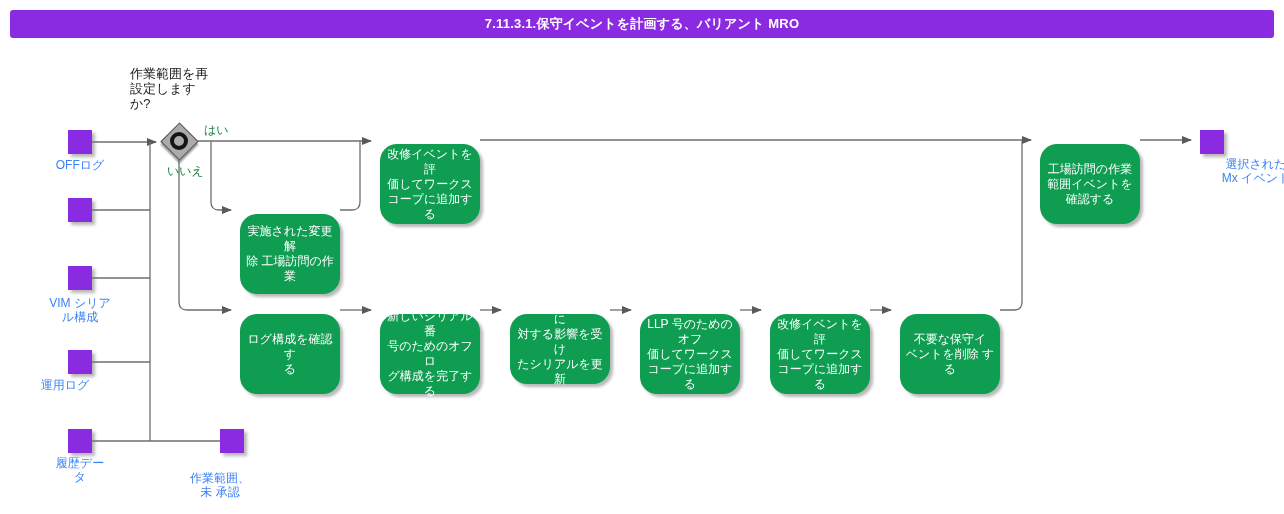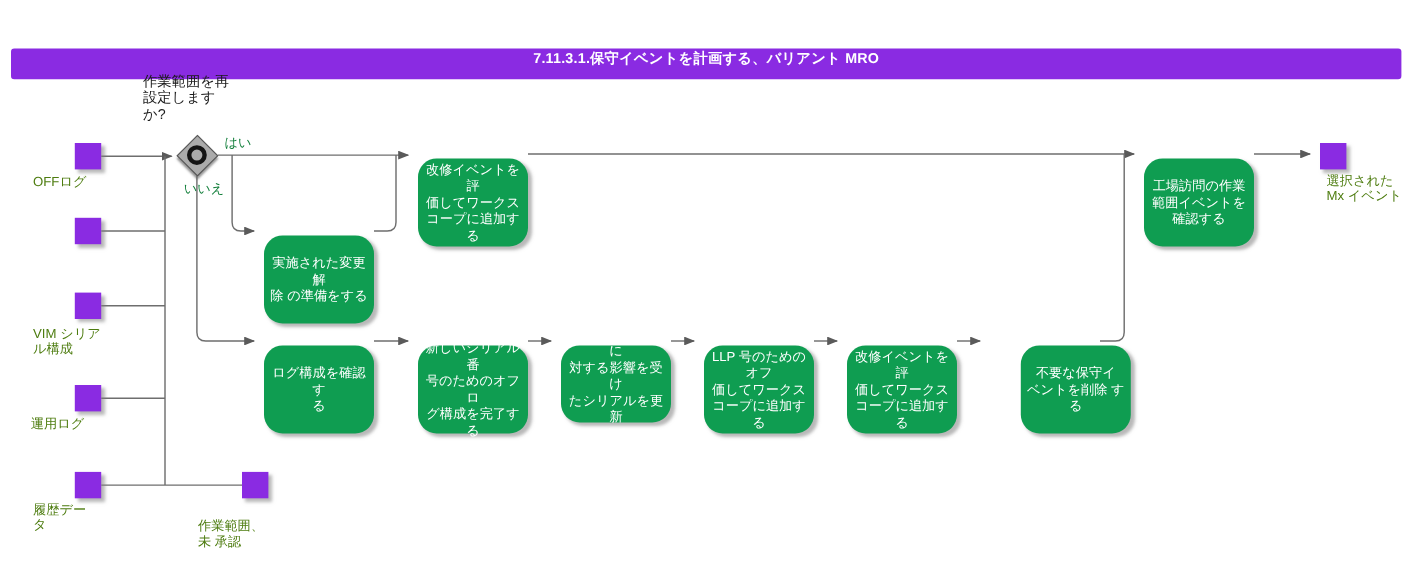--- a/index.html
+++ b/index.html
@@ -2,31 +2,31 @@
 <html><head>
 <meta charset="utf-8">
 <style>
   html,body{margin:0;padding:0;background:#ffffff;}
   .canvas{
     position:relative;width:1284px;height:514px;background:#ffffff;overflow:hidden;
     font-family:"Liberation Sans",sans-serif;color:#1a1a1a;
   }
   .titlebar{
     position:absolute;left:10px;top:10px;width:1264px;height:28px;
-    background:#8A2BE2;border-radius:3px;display:flex;align-items:flex-start;justify-content:center;margin-top:34px;
+    background:#8A2BE2;border-radius:3px;display:flex;align-items:center;justify-content:center;
   }
   .titlebar span{color:#ffffff;font-size:13px;font-weight:bold;letter-spacing:.2px;}
   .wires{position:absolute;left:0;top:0;}
   .io-square{
     position:absolute;width:24px;height:24px;background:#8A2BE2;
     box-shadow:3px 3px 3px rgba(125,125,125,.55);
   }
   .io-label{
-    position:absolute;width:100px;font-size:12px;line-height:14px;
-    white-space:pre-line;color:#4d7c0f;
+    position:absolute;width:100px;text-align:center;font-size:12px;line-height:14px;
+    white-space:pre-line;color:#3b82f6;
   }
   .task{
     position:absolute;width:100px;height:80px;background:#0F9D51;border-radius:17px;
     box-shadow:3px 3px 3px rgba(125,125,125,.55);
     display:flex;align-items:center;justify-content:center;margin-top:44px;
   }
   .task span{
     color:#ffffff;font-size:12px;line-height:15px;text-align:center;white-space:pre-line;padding:2px;
   }
   .gateway{position:absolute;left:161px;top:123px;width:36px;height:36px;}
@@ -85,28 +85,28 @@
   <div class="io-square" style="left:68px;top:130px"></div>
   <div class="io-label" style="left:30px;top:158px">OFFログ</div>
 
   <div class="io-square" style="left:68px;top:198px"></div>
 
   <div class="io-square" style="left:68px;top:266px"></div>
   <div class="io-label" style="left:30px;top:296px">VIM シリア
 ル構成</div>
 
   <div class="io-square" style="left:68px;top:350px"></div>
-  <div class="io-label" style="left:28px;top:378px">運用ログ</div>
+  <div class="io-label" style="left:15px;top:378px">運用ログ</div>
 
   <div class="io-square" style="left:68px;top:429px"></div>
   <div class="io-label" style="left:30px;top:456px">履歴デー
 タ</div>
 
   <div class="io-square" style="left:220px;top:429px"></div>
-  <div class="io-label" style="left:180px;top:471px">作業範囲、
+  <div class="io-label" style="left:170px;top:471px">作業範囲、
 未 承認</div>
 
   <div class="io-square" style="left:1200px;top:130px"></div>
   <div class="io-label" style="left:1206px;top:157px">選択された
 Mx イベント</div>
 
   <div class="q-label">作業範囲を再
 設定します
 か?</div>
   <div class="gateway">
@@ -116,21 +116,21 @@
   <div class="branch-label" style="left:204px;top:122px">はい</div>
   <div class="branch-label" style="left:167px;top:163px">いいえ</div>
 
   <div class="task" style="left:380px;top:100px">
     <span>改修イベントを評
 価してワークス
 コープに追加する</span>
   </div>
   <div class="task" style="left:240px;top:170px">
     <span>実施された変更解
-除 の準備をする</span>
+除 工場訪問の作業</span>
   </div>
   <div class="task" style="left:380px;top:270px">
     <span>新しいシリアル番
 号のためのオフ ロ
 グ構成を完了する</span>
   </div>
   <div class="task" style="left:240px;top:270px">
     <span>ログ構成を確認す
 る</span>
   </div>
@@ -143,21 +143,21 @@
   <div class="task" style="left:640px;top:270px">
     <span>LLP 号のためのオフ
 価してワークス
 コープに追加する</span>
   </div>
   <div class="task" style="left:770px;top:270px">
     <span>改修イベントを評
 価してワークス
 コープに追加する</span>
   </div>
-  <div class="task" style="left:928px;top:270px">
+  <div class="task" style="left:900px;top:270px">
     <span>不要な保守イ
 ベントを削除 する</span>
   </div>
   <div class="task" style="left:1040px;top:100px">
     <span>工場訪問の作業
 範囲イベントを
 確認する</span>
   </div>
 
 </div>

